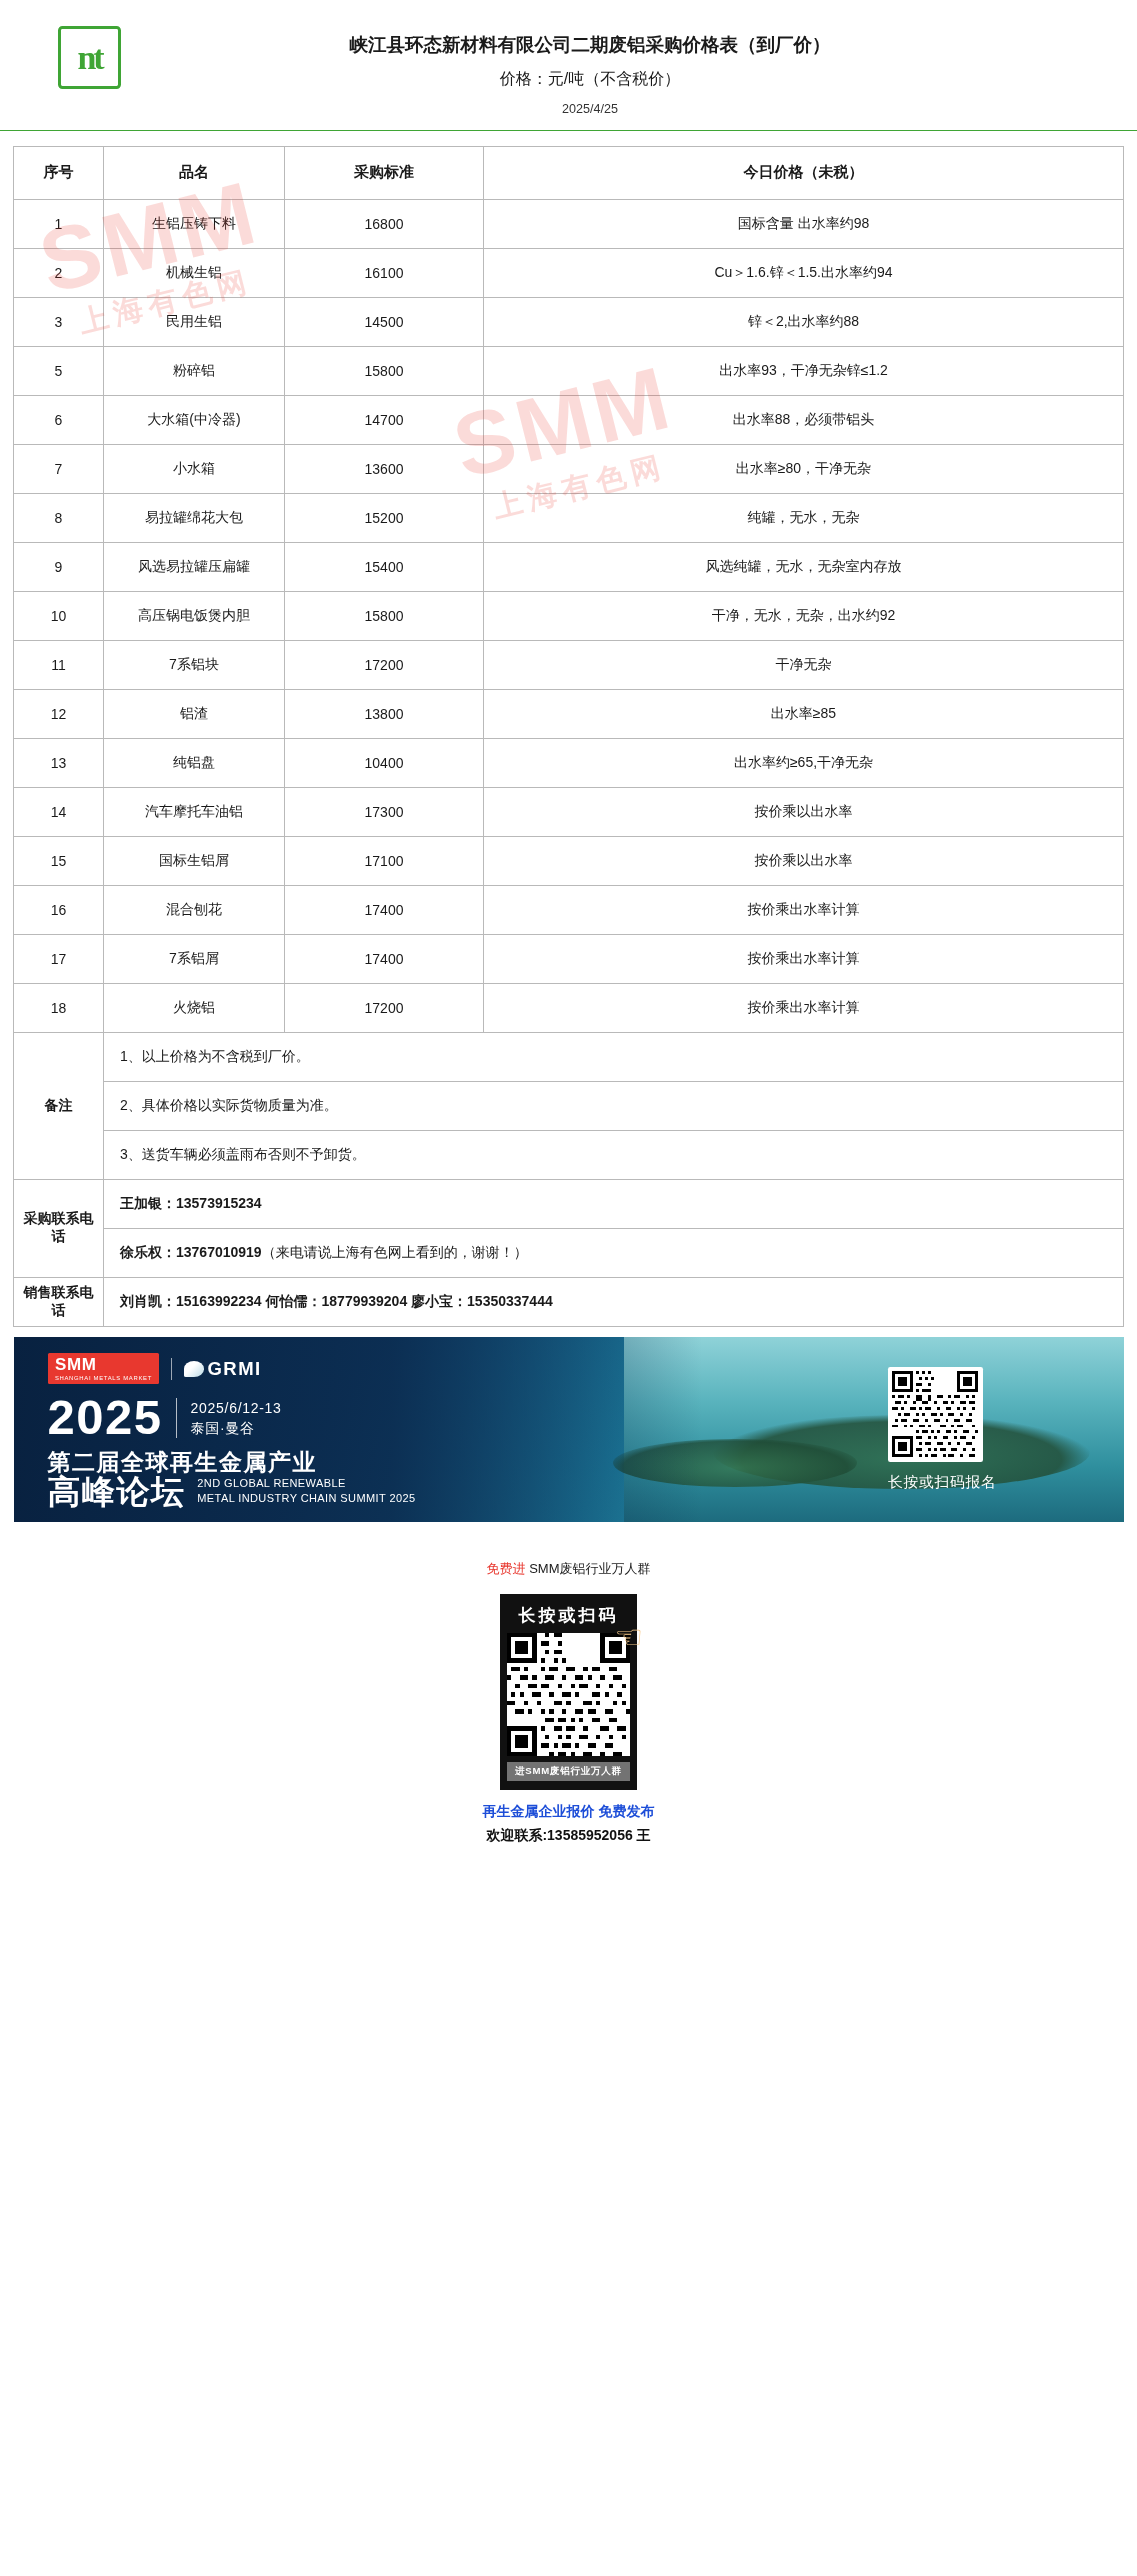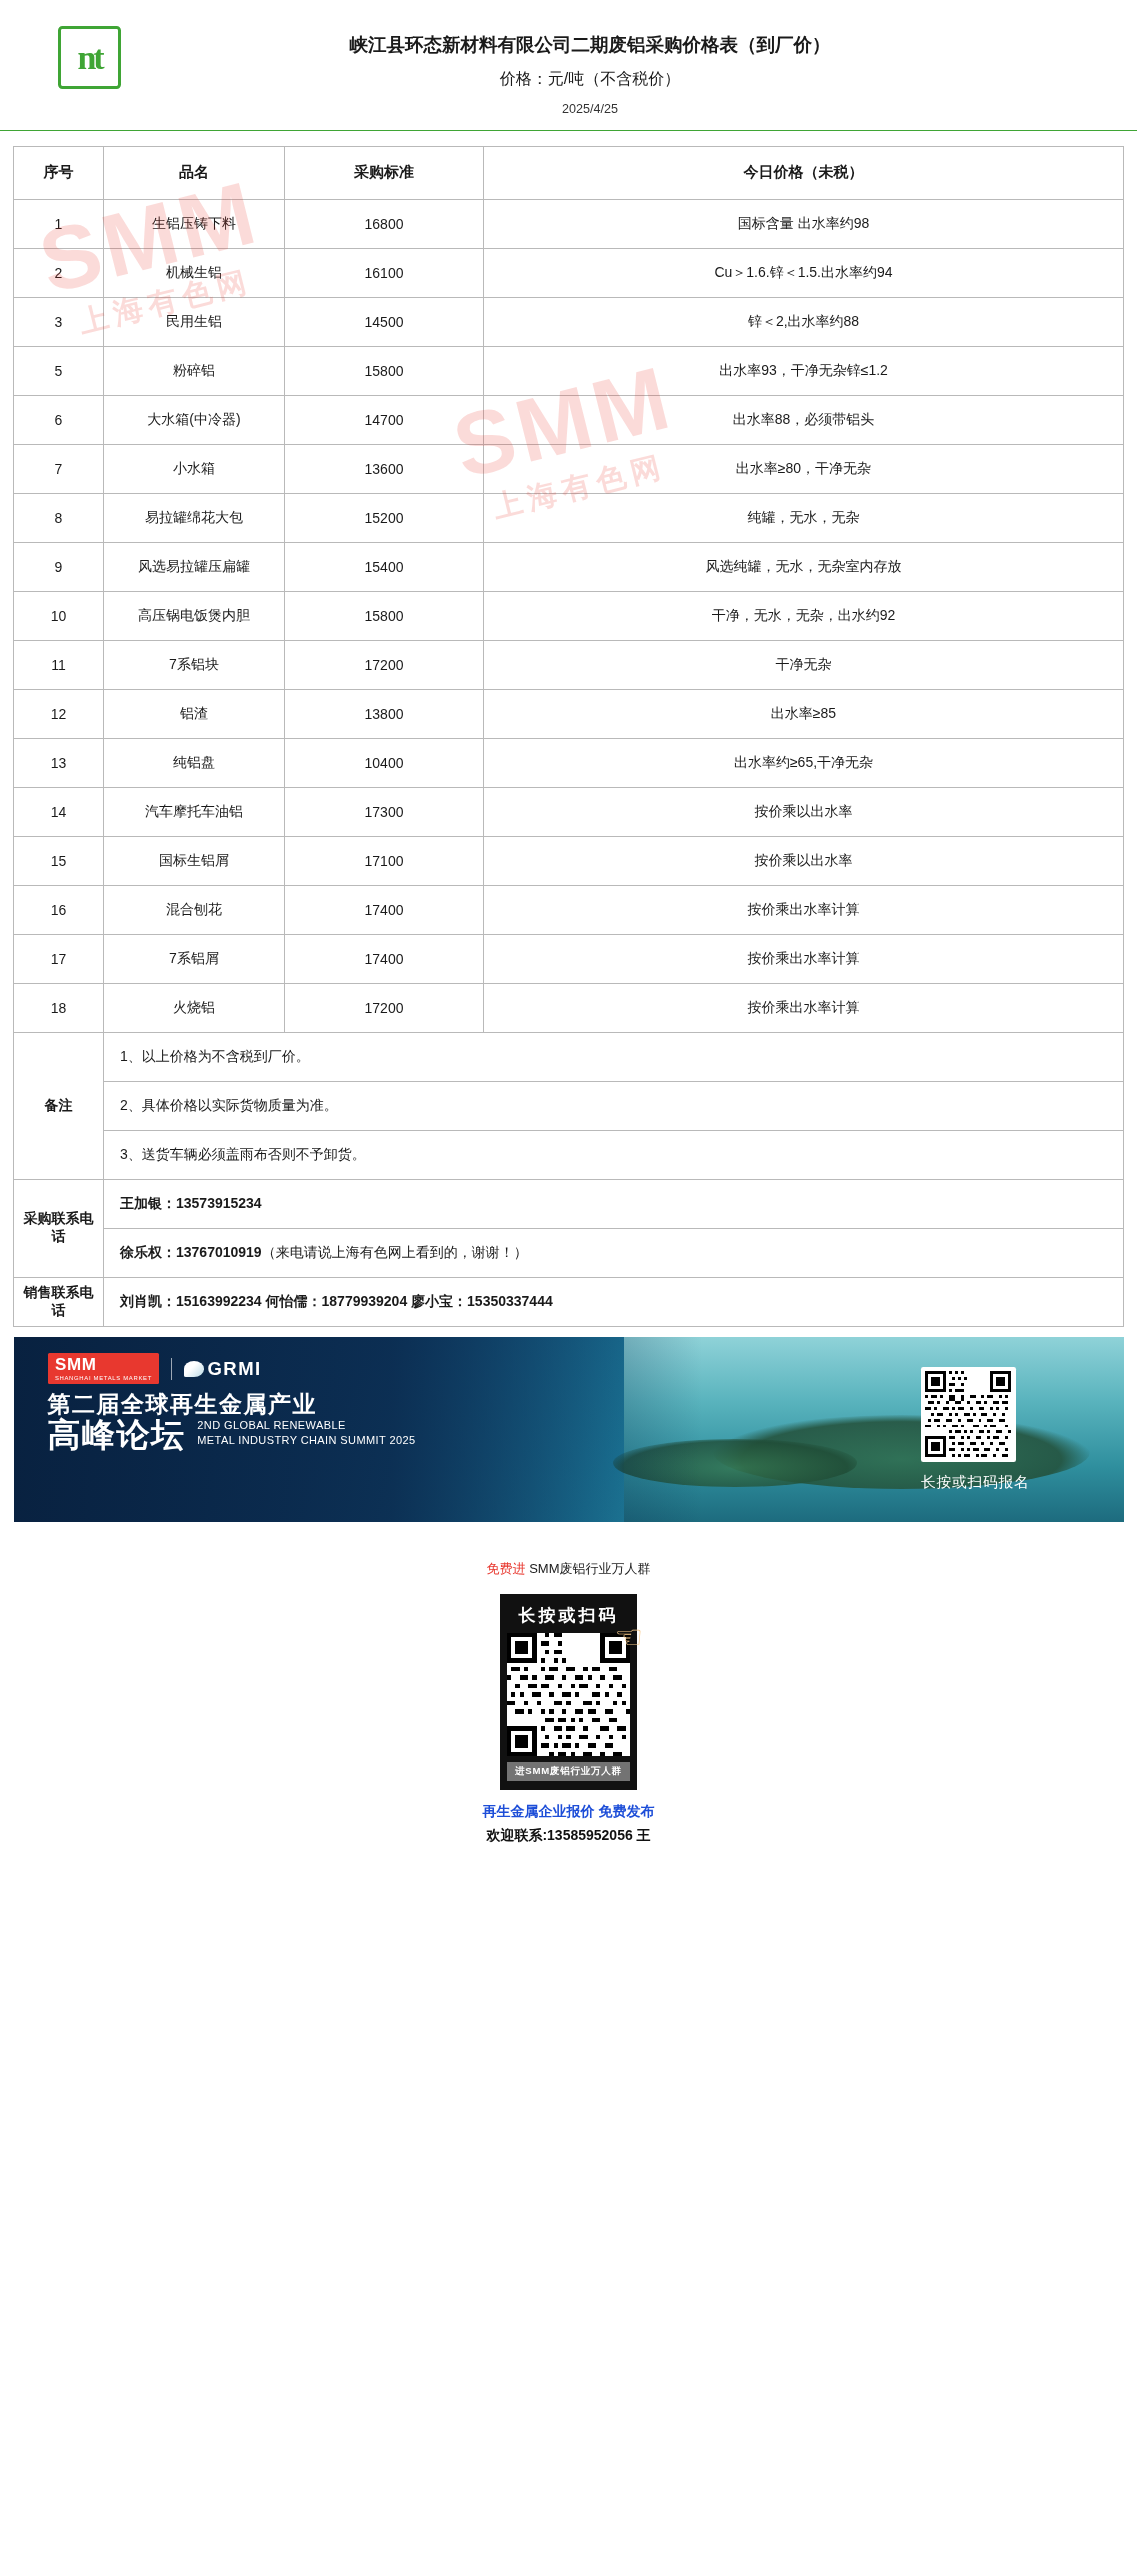--- a/index.html
+++ b/index.html
@@ -199,21 +199,21 @@
   .year-dates span:last-child { margin-top: 5.9px; }
   .headline1 {
     font-size: 23px; font-weight: bold; letter-spacing: 1.5px; margin-top: 7.4px; line-height: 1.08;
   }
   .headline2 {
     font-size: 33px; font-weight: bold; letter-spacing: 1.5px; line-height: 1.08;
     display: flex; align-items: flex-end; gap: 11.8px;
   }
   .headline-en { font-size: 11px; font-weight: normal; line-height: 1.35; letter-spacing: 0.4px; padding-bottom: 4.4px;}
   .qr-area {
-    position: absolute; right: 94px; top: 29.5px; z-index: 4; text-align: center; color: #fff;
+    position: absolute; right: 127px; top: 29.5px; z-index: 4; text-align: center; color: #fff;
   }
   .qr-box {
     width: 95px; height: 95px; background: #fff; padding: 4.4px; border-radius: 2.2px;
   }
   .qr-caption { margin-top: 11.8px; font-size: 14.8px; letter-spacing: 0.7px; }
 
   
   .qr-svg { display:block; width: 100%; height: 100%; }
 
   
@@ -420,20 +420,28 @@
           <span>SMM</span>
           <span class="smm-sub">SHANGHAI METALS MARKET</span>
         </div>
         <div class="brand-div"></div>
         <div class="grmi">
           <span class="grmi-mark"></span>
           <span>GRMI</span>
         </div>
       </div>
 
+      <div class="year">
+        <span>2025</span>
+        <span class="year-bar"></span>
+        <span class="year-dates">
+          <span>2025/6/12-13</span>
+          <span>泰国·曼谷</span>
+        </span>
+      </div>
 
       <div class="headline1">第二届全球再生金属产业</div>
       <div class="headline2">
         <span>高峰论坛</span>
         <span class="headline-en">
           <span>2ND GLOBAL RENEWABLE</span><br>
           <span>METAL INDUSTRY CHAIN SUMMIT 2025</span>
         </span>
       </div>
     </div>

